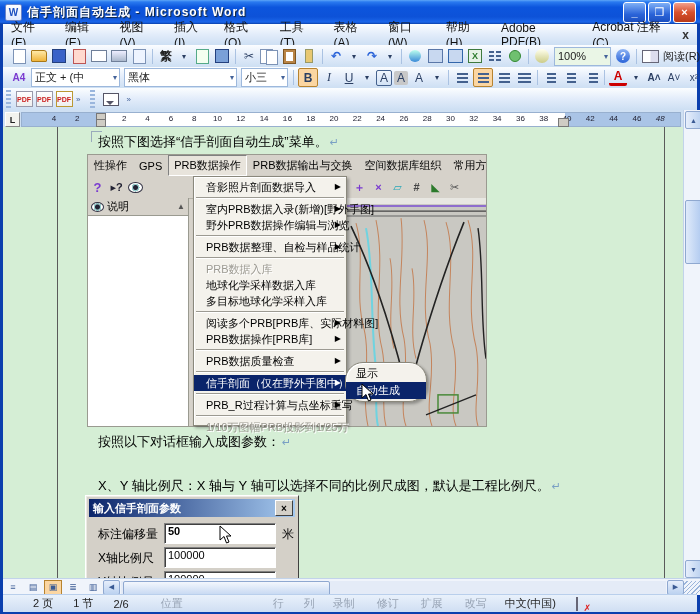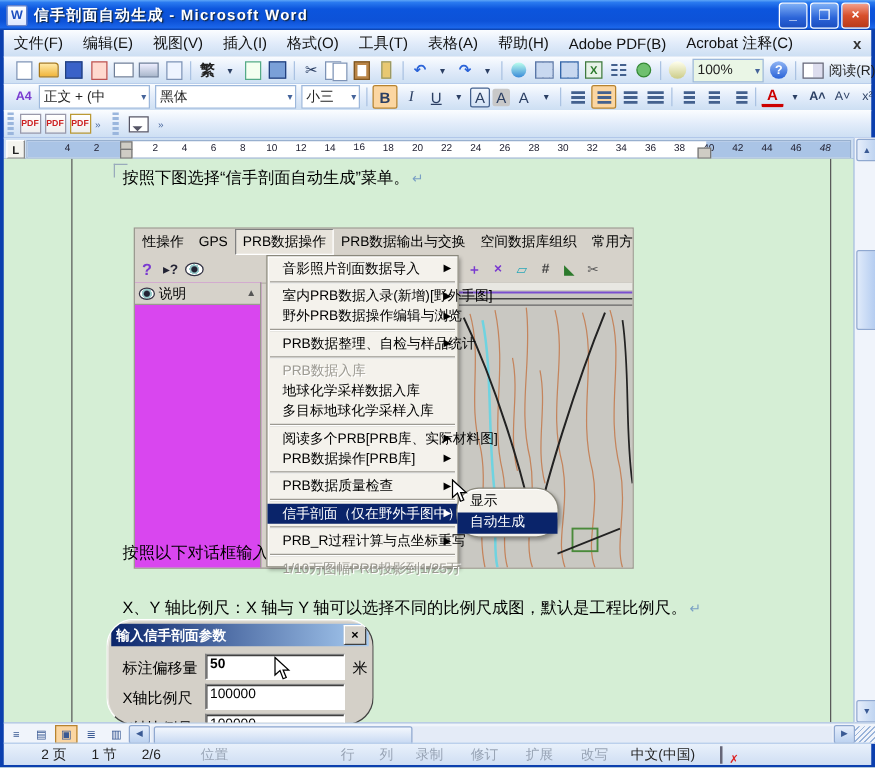--- a/index.html
+++ b/index.html
@@ -70,21 +70,21 @@
   .cornermark{position:absolute;width:10px;height:10px;border-left:1px solid #9ab;border-top:1px solid #9ab;}
   .para{position:absolute;white-space:nowrap;font-weight:500;}
   .pmark{color:#7aa0c4;font-size:11px;margin-left:2px;}
   
   .shot{border:1px solid #9a9a90;background:#d6d2ca;font-size:11px;color:#000;}
   .gmenubar{position:absolute;left:0;top:0;right:0;height:21px;border-bottom:1px solid #a7a59b;display:flex;align-items:center;background:#d6d2ca;white-space:nowrap;overflow:hidden;}
   .gmi{padding:3px 6px;}
   .gmi.active{background:#e8e4dc;border:1px solid #808080;border-bottom-color:#fff;border-right-color:#fff;padding:2px 5px;}
   .gtoolbar{position:absolute;left:0;top:21px;right:0;height:22px;background:#d6d2ca;border-bottom:1px solid #b5b2a8;display:flex;align-items:center;}
   .gico{width:17px;height:16px;margin:0 1px;display:flex;align-items:center;justify-content:center;font-size:11px;font-weight:bold;flex:none;}
-  .gpanel{position:absolute;left:0;top:43px;width:100px;bottom:0;background:#d946ef;border-right:1px solid #9a9a90;}
+  .gpanel{position:absolute;left:0;top:43px;width:100px;bottom:0;background:#ffffff;border-right:1px solid #9a9a90;}
   .gpanelhead{height:17px;background:#d6d2ca;border-bottom:1px solid #9a9a90;display:flex;align-items:center;font-size:11px;gap:3px;padding:0 3px;}
   .gmap{position:absolute;left:258px;top:43px;right:0;bottom:0;}
   .gmenu{position:absolute;left:105px;top:21px;width:152px;bottom:0;background:#f4f2ec;
     border:1px solid #8a887c;box-shadow:inset 1px 1px 0 #fff,2px 2px 3px rgba(0,0,0,.3);padding-top:2px;z-index:3;}
   .mi{height:16px;line-height:16px;padding-left:12px;position:relative;white-space:nowrap;font-size:11px;}
   .mi .arr{position:absolute;right:5px;font-size:8px;top:0;}
   .mi.disabled{color:#9c9a92;text-shadow:1px 1px 0 #fff;}
   .mi.selected{background:#0a246a;color:#fff;}
   .msep{height:1px;background:#9c9a92;border-bottom:1px solid #fff;margin:2px 2px;}
   .gsubmenu{position:absolute;width:80px;background:#f4f2ec;border:1px solid #8a887c;
@@ -142,20 +142,21 @@
   </div>
 
   <div class="abs barrow menubar" id="menubar">
       <span class="mitem">文件(F)</span>
       <span class="mitem">编辑(E)</span>
       <span class="mitem">视图(V)</span>
       <span class="mitem">插入(I)</span>
       <span class="mitem">格式(O)</span>
       <span class="mitem">工具(T)</span>
       <span class="mitem">表格(A)</span>
+      <span class="mitem">窗口(W)</span>
       <span class="mitem">帮助(H)</span>
       <span class="mitem">Adobe PDF(B)</span>
       <span class="mitem">Acrobat 注释(C)</span>
       <span class="menuclose">x</span>
     </div>
 
   <div class="abs barrow tb1">
     <span class="grip"></span>
     <span class="ti">
         <span class="s-page"></span>
@@ -359,21 +360,21 @@
 
   <div class="abs doc" id="doc">
     <div class="pageedge" style="left:54px;"></div>
     <div class="pageedge" style="left:661px;"></div>
     <div class="cornermark" style="left:88px;top:4px;"></div>
 
     <div class="para" style="left:95px;top:6px;">
       <span>按照下图选择“信手剖面自动生成”菜单。</span><span class="pmark">↵</span>
     </div>
 
-    <div class="abs shot" style="left:104px;top:27px;width:398px;height:271px;margin-top:28px;">
+    <div class="abs shot" style="left:84px;top:27px;width:398px;height:271px;">
       <div class="gmenubar" id="gmenubar">
           <span class="gmi">性操作</span>
           <span class="gmi">GPS</span>
           <span class="gmi active">PRB数据操作</span>
           <span class="gmi">PRB数据输出与交换</span>
           <span class="gmi">空间数据库组织</span>
           <span class="gmi">常用方法</span>
         </div>
       <div class="gtoolbar">
         <span class="gico" style="color:#7a3ad0;font-size:13px;">?</span>
@@ -448,21 +449,21 @@
         </div>
     </div>
 
     <div class="para" style="left:95px;top:306px;">
       <span>按照以下对话框输入成图参数：</span><span class="pmark">↵</span>
     </div>
     <div class="para" style="left:95px;top:350px;">
       <span>X、Y 轴比例尺：X 轴与 Y 轴可以选择不同的比例尺成图，默认是工程比例尺。</span><span class="pmark">↵</span>
     </div>
 
-    <div class="abs dialog" style="left:82px;top:368px;width:212px;height:83px;border-radius:22px;">
+    <div class="abs dialog" style="left:82px;top:368px;width:212px;height:83px;">
       <div class="dtitle">
         <span>输入信手剖面参数</span>
         <span class="dclose">×</span>
       </div>
       <div id="dialogrows">
           <div class="drow-label" style="top: 30px;">标注偏移量</div>
           <div class="dinput" style="top: 27px; font-weight: bold;">50</div>
           <div class="dsuffix" style="top: 30px;">米</div>
           <div class="drow-label" style="top: 54px;">X轴比例尺</div>
           <div class="dinput" style="top: 51px;">100000</div>

